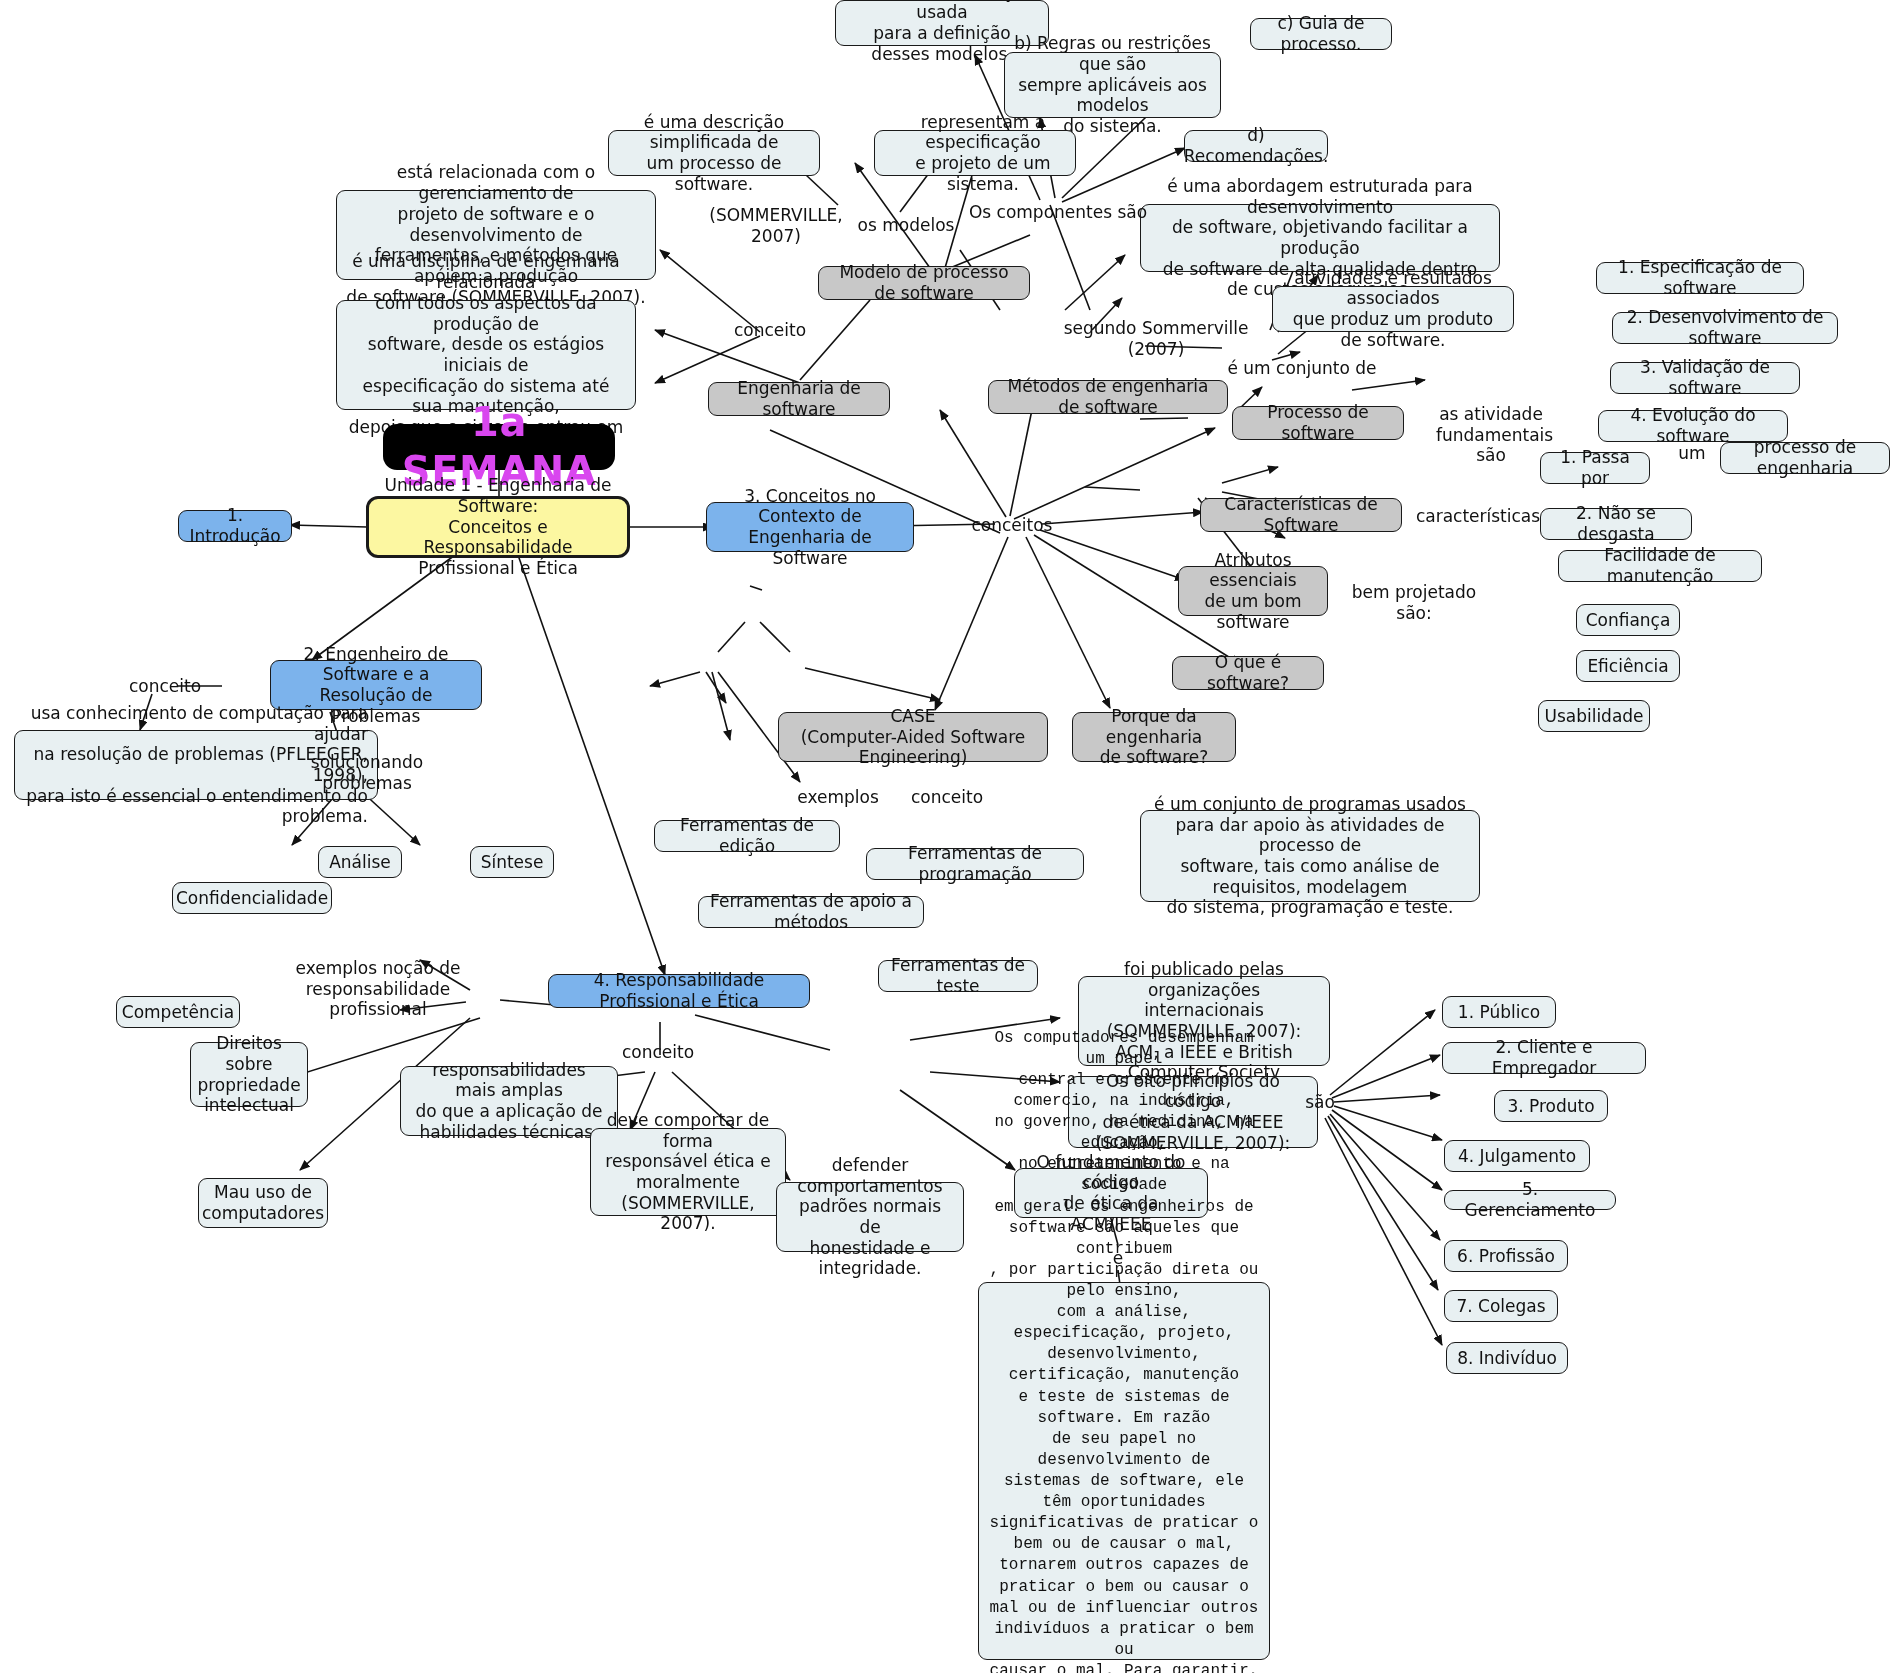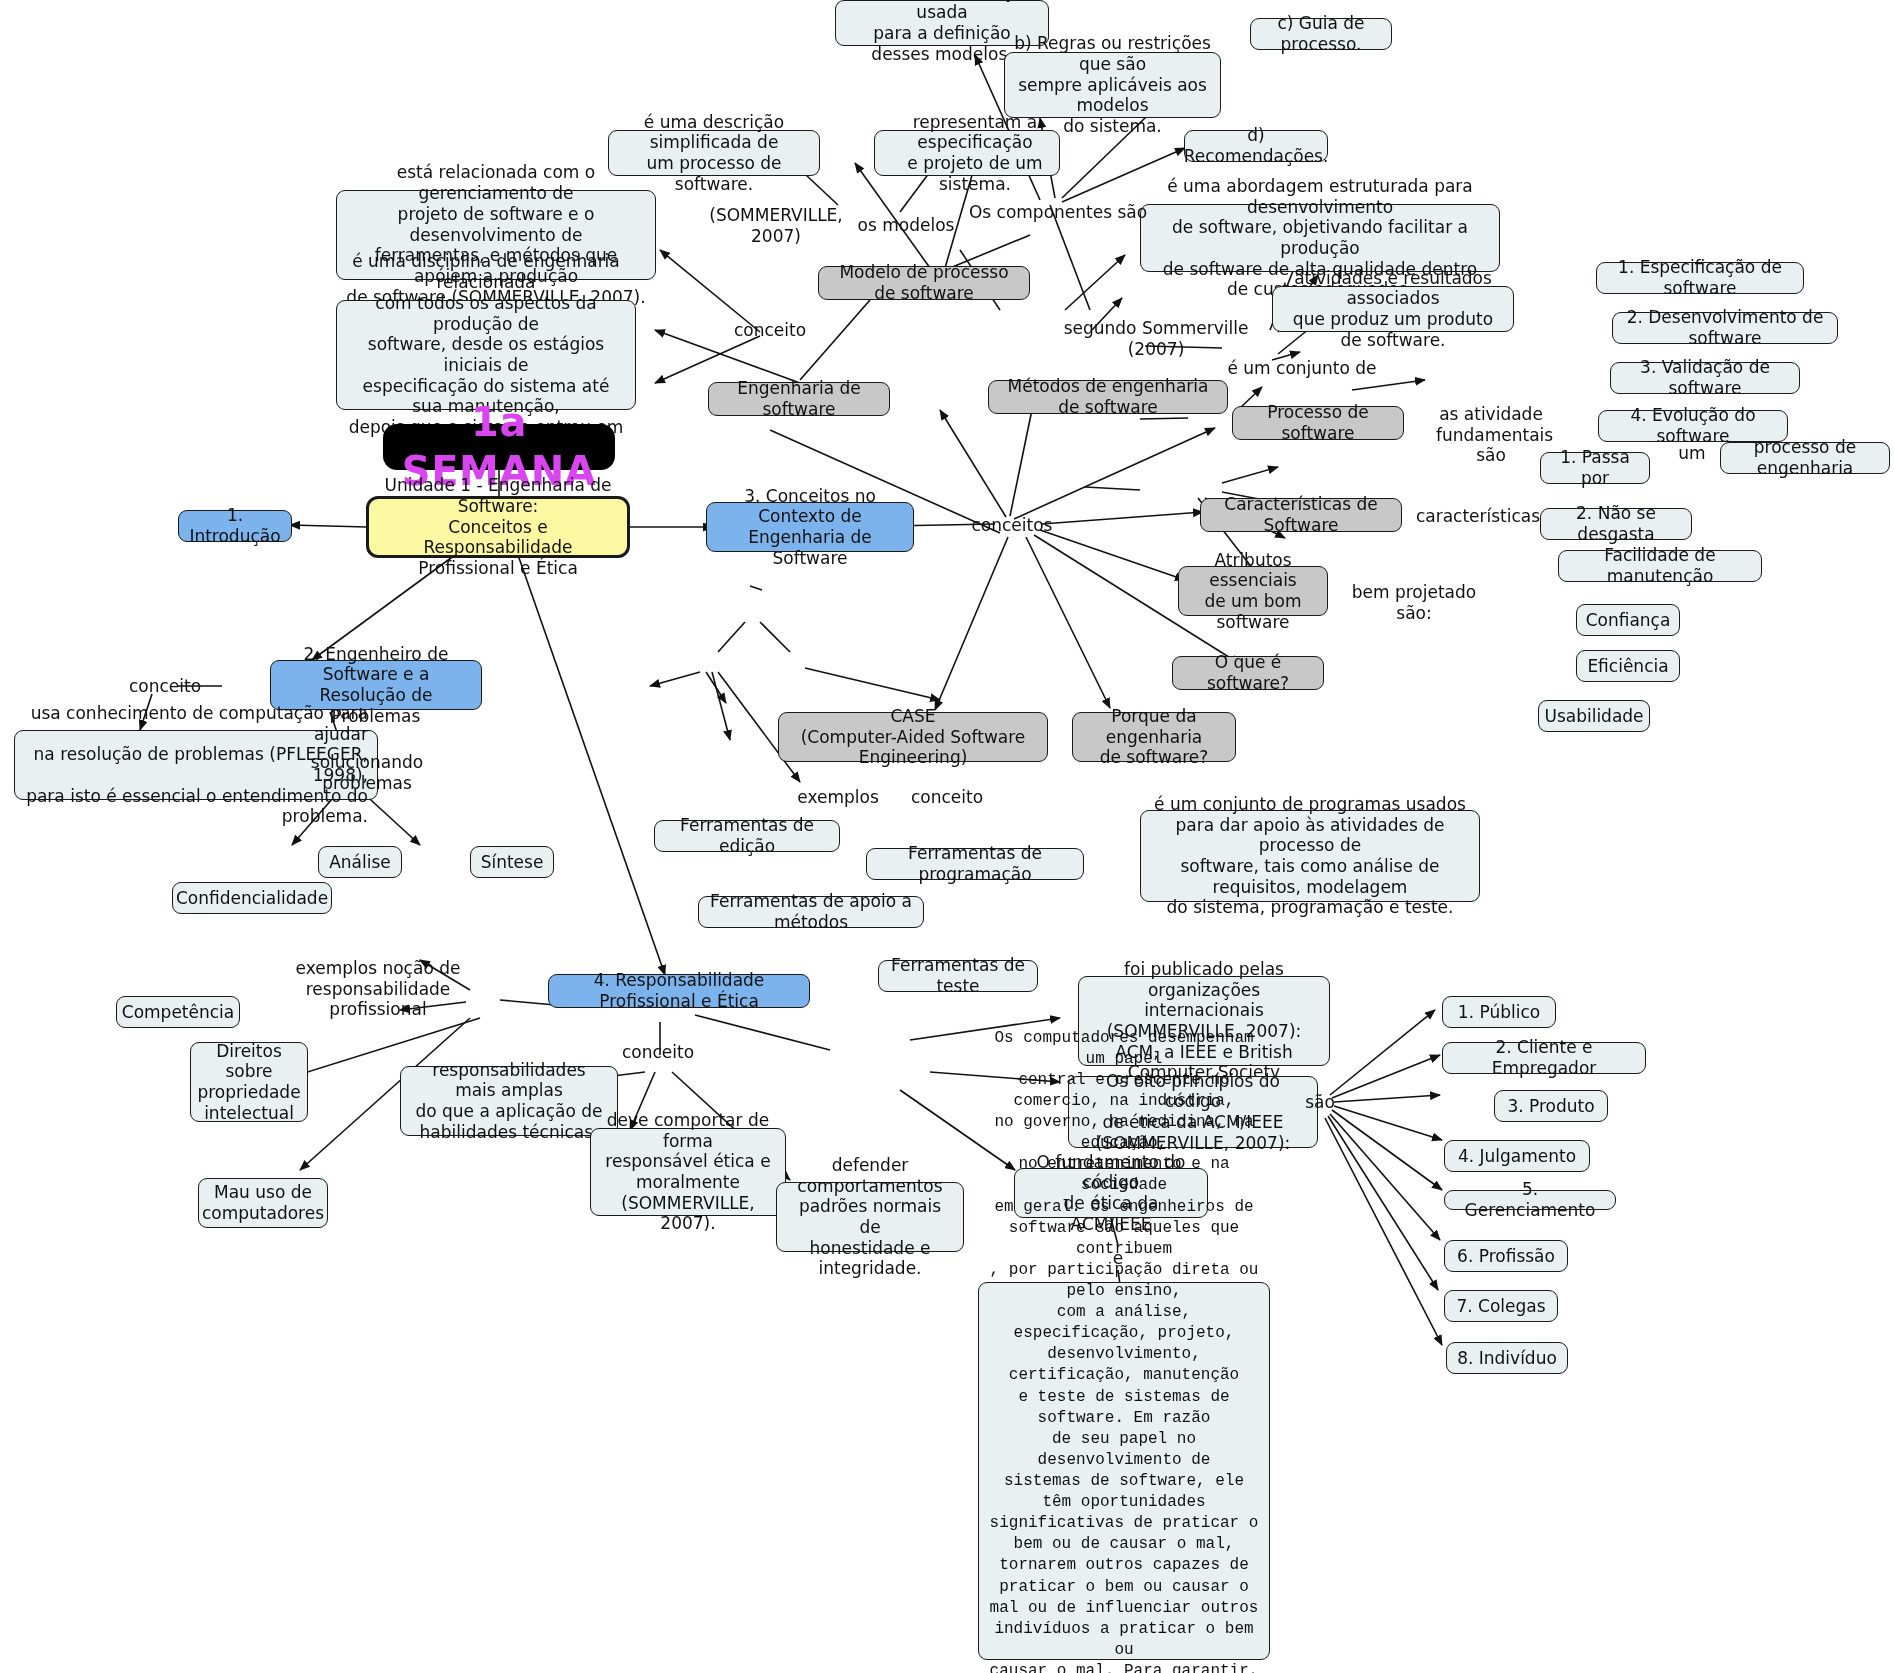--- a/index.html
+++ b/index.html
@@ -148,21 +148,21 @@
 sempre aplicáveis aos modelos
 do sistema.</span></div>
 
   <div class="node n-light f17" style="left:1250px;top:18px;width:142px;height:32px;white-space:pre-line;"><span>c) Guia de processo.</span></div>
 
   <div class="node n-light f17" style="left:1184px;top:130px;width:144px;height:32px;white-space:pre-line;"><span>d) Recomendações.</span></div>
 
   <div class="node n-light f17" style="left:608px;top:130px;width:212px;height:46px;white-space:pre-line;"><span>é uma descrição simplificada de
 um processo de software.</span></div>
 
-  <div class="node n-light f17" style="left:874px;top:130px;width:186px;height:46px;white-space:pre-line;padding-left:25px;"><span>representam a especificação
+  <div class="node n-light f17" style="left:874px;top:130px;width:202px;height:46px;white-space:pre-line;padding-left:25px;"><span>representam a especificação
 e projeto de um sistema.</span></div>
 
   <div class="node n-light f17" style="left:1140px;top:204px;width:360px;height:68px;white-space:pre-line;"><span>é uma abordagem estruturada para desenvolvimento
 de software, objetivando facilitar a produção
 de software de alta qualidade dentro de custos adequados.</span></div>
 
   <div class="node n-light f17" style="left:1272px;top:286px;width:242px;height:46px;white-space:pre-line;"><span>atividades e resultados associados
 que produz um produto de software.</span></div>
 
   <div class="node n-light f17" style="left:336px;top:190px;width:320px;height:90px;white-space:pre-line;"><span>está relacionada com o gerenciamento de
@@ -301,21 +301,21 @@
 do sistema, programação e teste.</span></div>
 
   <div class="node n-light f17" style="left:172px;top:882px;width:160px;height:32px;">
       <span>Confidencialidade</span>
     </div>
 
   <div class="node n-light f17" style="left:116px;top:996px;width:124px;height:32px;">
       <span>Competência</span>
     </div>
 
-  <div class="node n-light f17" style="left:190px;top:1042px;width:118px;height:80px;white-space:pre-line;"><span>Direitos sobre
+  <div class="node n-light f17" style="left:190px;top:1042px;width:118px;height:65px;white-space:pre-line;"><span>Direitos sobre
 propriedade
 intelectual</span></div>
 
   <div class="node n-light f17" style="left:198px;top:1178px;width:130px;height:50px;white-space:pre-line;"><span>Mau uso de
 computadores</span></div>
 
   <div class="node n-light f17" style="left:400px;top:1066px;width:218px;height:70px;white-space:pre-line;"><span>responsabilidades mais amplas
 do que a aplicação de
 habilidades técnicas.</span></div>
 

